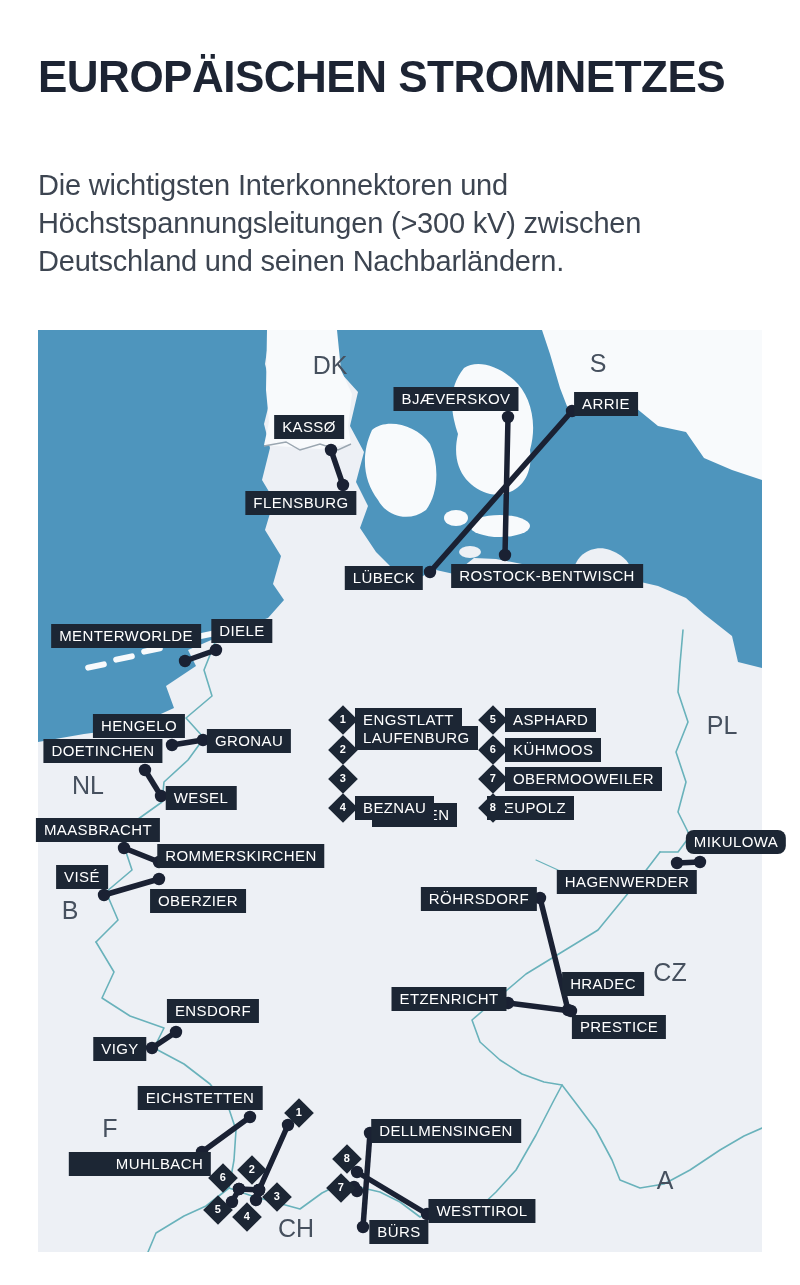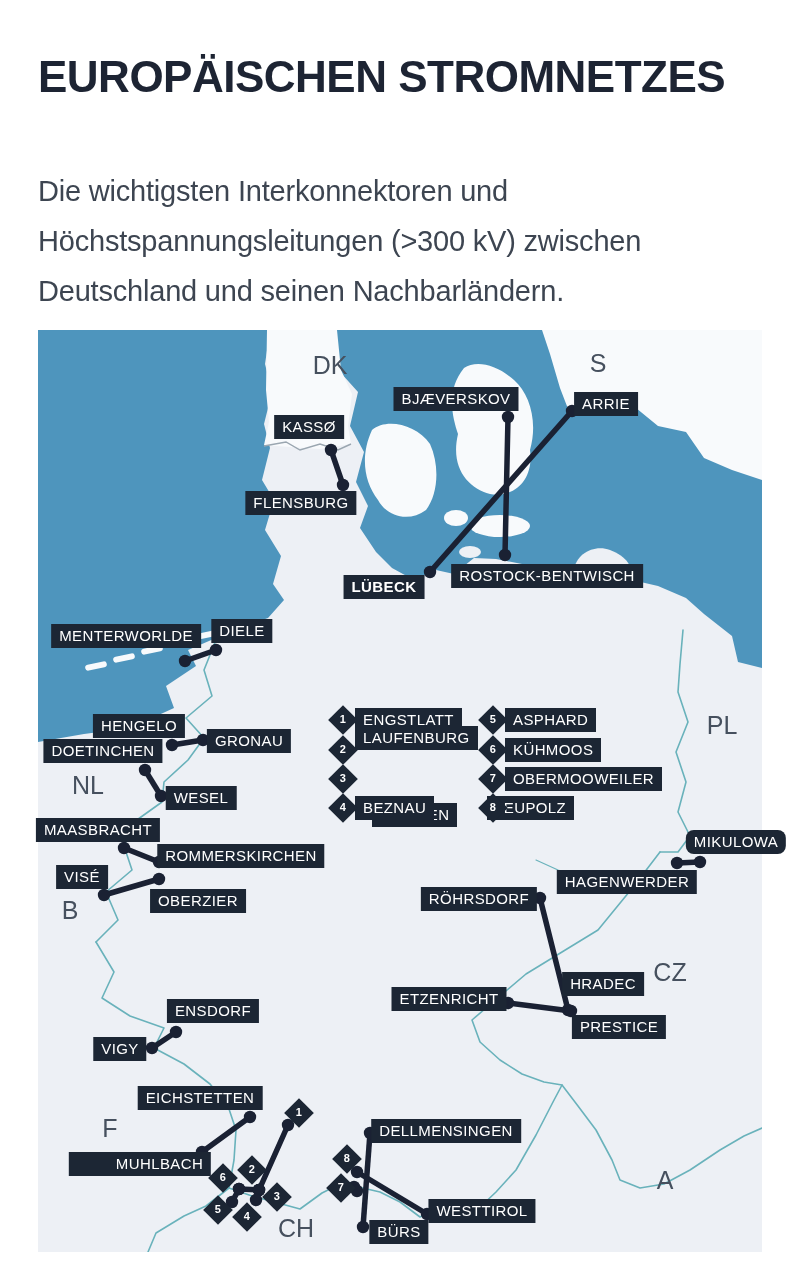--- a/index.html
+++ b/index.html
@@ -8,21 +8,21 @@
     --label-bg:#1c2634; --label-text:#ffffff; --line-col:#1a2133;
     --title-col:#1d2433; --subtitle-col:#3d4551; --country-col:#46505e;
   }
   *{margin:0;padding:0;box-sizing:border-box;}
   html,body{width:800px;height:1285px;background:#ffffff;overflow:hidden;
     font-family:"Liberation Sans","DejaVu Sans",sans-serif;}
   .page{position:relative;width:800px;height:1285px;background:#fff;}
   .title{position:absolute;left:38px;top:50px;font-size:44px;line-height:53px;
     font-weight:700;letter-spacing:-0.5px;color:var(--title-col);}
   .subtitle{position:absolute;left:38px;top:166px;width:705px;font-size:29px;
-    line-height:50px;font-weight:400;color:var(--subtitle-col);letter-spacing:-0.2px;}
+    line-height:38px;font-weight:400;color:var(--subtitle-col);letter-spacing:-0.2px;}
   .map{position:absolute;left:38px;top:330px;width:724px;height:922px;}
   .map svg{position:absolute;left:0;top:0;}
   .overlay{position:absolute;left:0;top:0;width:724px;height:922px;}
   .station{position:absolute;transform:translate(-50%,-50%);background:var(--label-bg);
     color:var(--label-text);font-size:15px;line-height:1;padding:4px 8px 5px 8px;
     white-space:nowrap;letter-spacing:0.4px;z-index:3;}
   .country{position:absolute;transform:translate(-50%,-50%);color:var(--country-col);
     font-size:25px;line-height:1;z-index:2;}
   .marker{position:absolute;width:21px;height:21px;background:var(--label-bg);
     transform:translate(-50%,-50%) rotate(45deg);display:flex;align-items:center;
@@ -153,21 +153,21 @@
         <div class="country" style="left: 32px; top: 580px;">B</div>
         <div class="country" style="left: 684px; top: 395px;">PL</div>
         <div class="country" style="left: 632px; top: 642px;">CZ</div>
         <div class="country" style="left: 72px; top: 798px;">F</div>
         <div class="country" style="left: 258px; top: 898px;">CH</div>
         <div class="country" style="left: 627px; top: 850px;">A</div>
         <div class="station" style="left: 271px; top: 97px;">KASSØ</div>
         <div class="station" style="left: 418px; top: 69px; padding-left: 8px;">BJÆVERSKOV</div>
         <div class="station" style="left: 568px; top: 74px;">ARRIE</div>
         <div class="station" style="left: 263px; top: 173px;">FLENSBURG</div>
-        <div class="station" style="left: 346px; top: 257px; font-weight: bold;">LÜBECK</div>
+        <div class="station" style="left: 346px; top: 248px;">LÜBECK</div>
         <div class="station" style="left: 509px; top: 246px;">ROSTOCK-BENTWISCH</div>
         <div class="station" style="left: 88px; top: 306px;">MENTERWORLDE</div>
         <div class="station" style="left: 204px; top: 301px;">DIELE</div>
         <div class="station" style="left: 101px; top: 396px;">HENGELO</div>
         <div class="station" style="left: 211px; top: 411px;">GRONAU</div>
         <div class="station" style="left: 65px; top: 421px;">DOETINCHEN</div>
         <div class="station" style="left: 163px; top: 468px;">WESEL</div>
         <div class="station" style="left: 60px; top: 500px;">MAASBRACHT</div>
         <div class="station" style="left: 203px; top: 526px;">ROMMERSKIRCHEN</div>
         <div class="station" style="left: 44px; top: 547px;">VISÉ</div>

